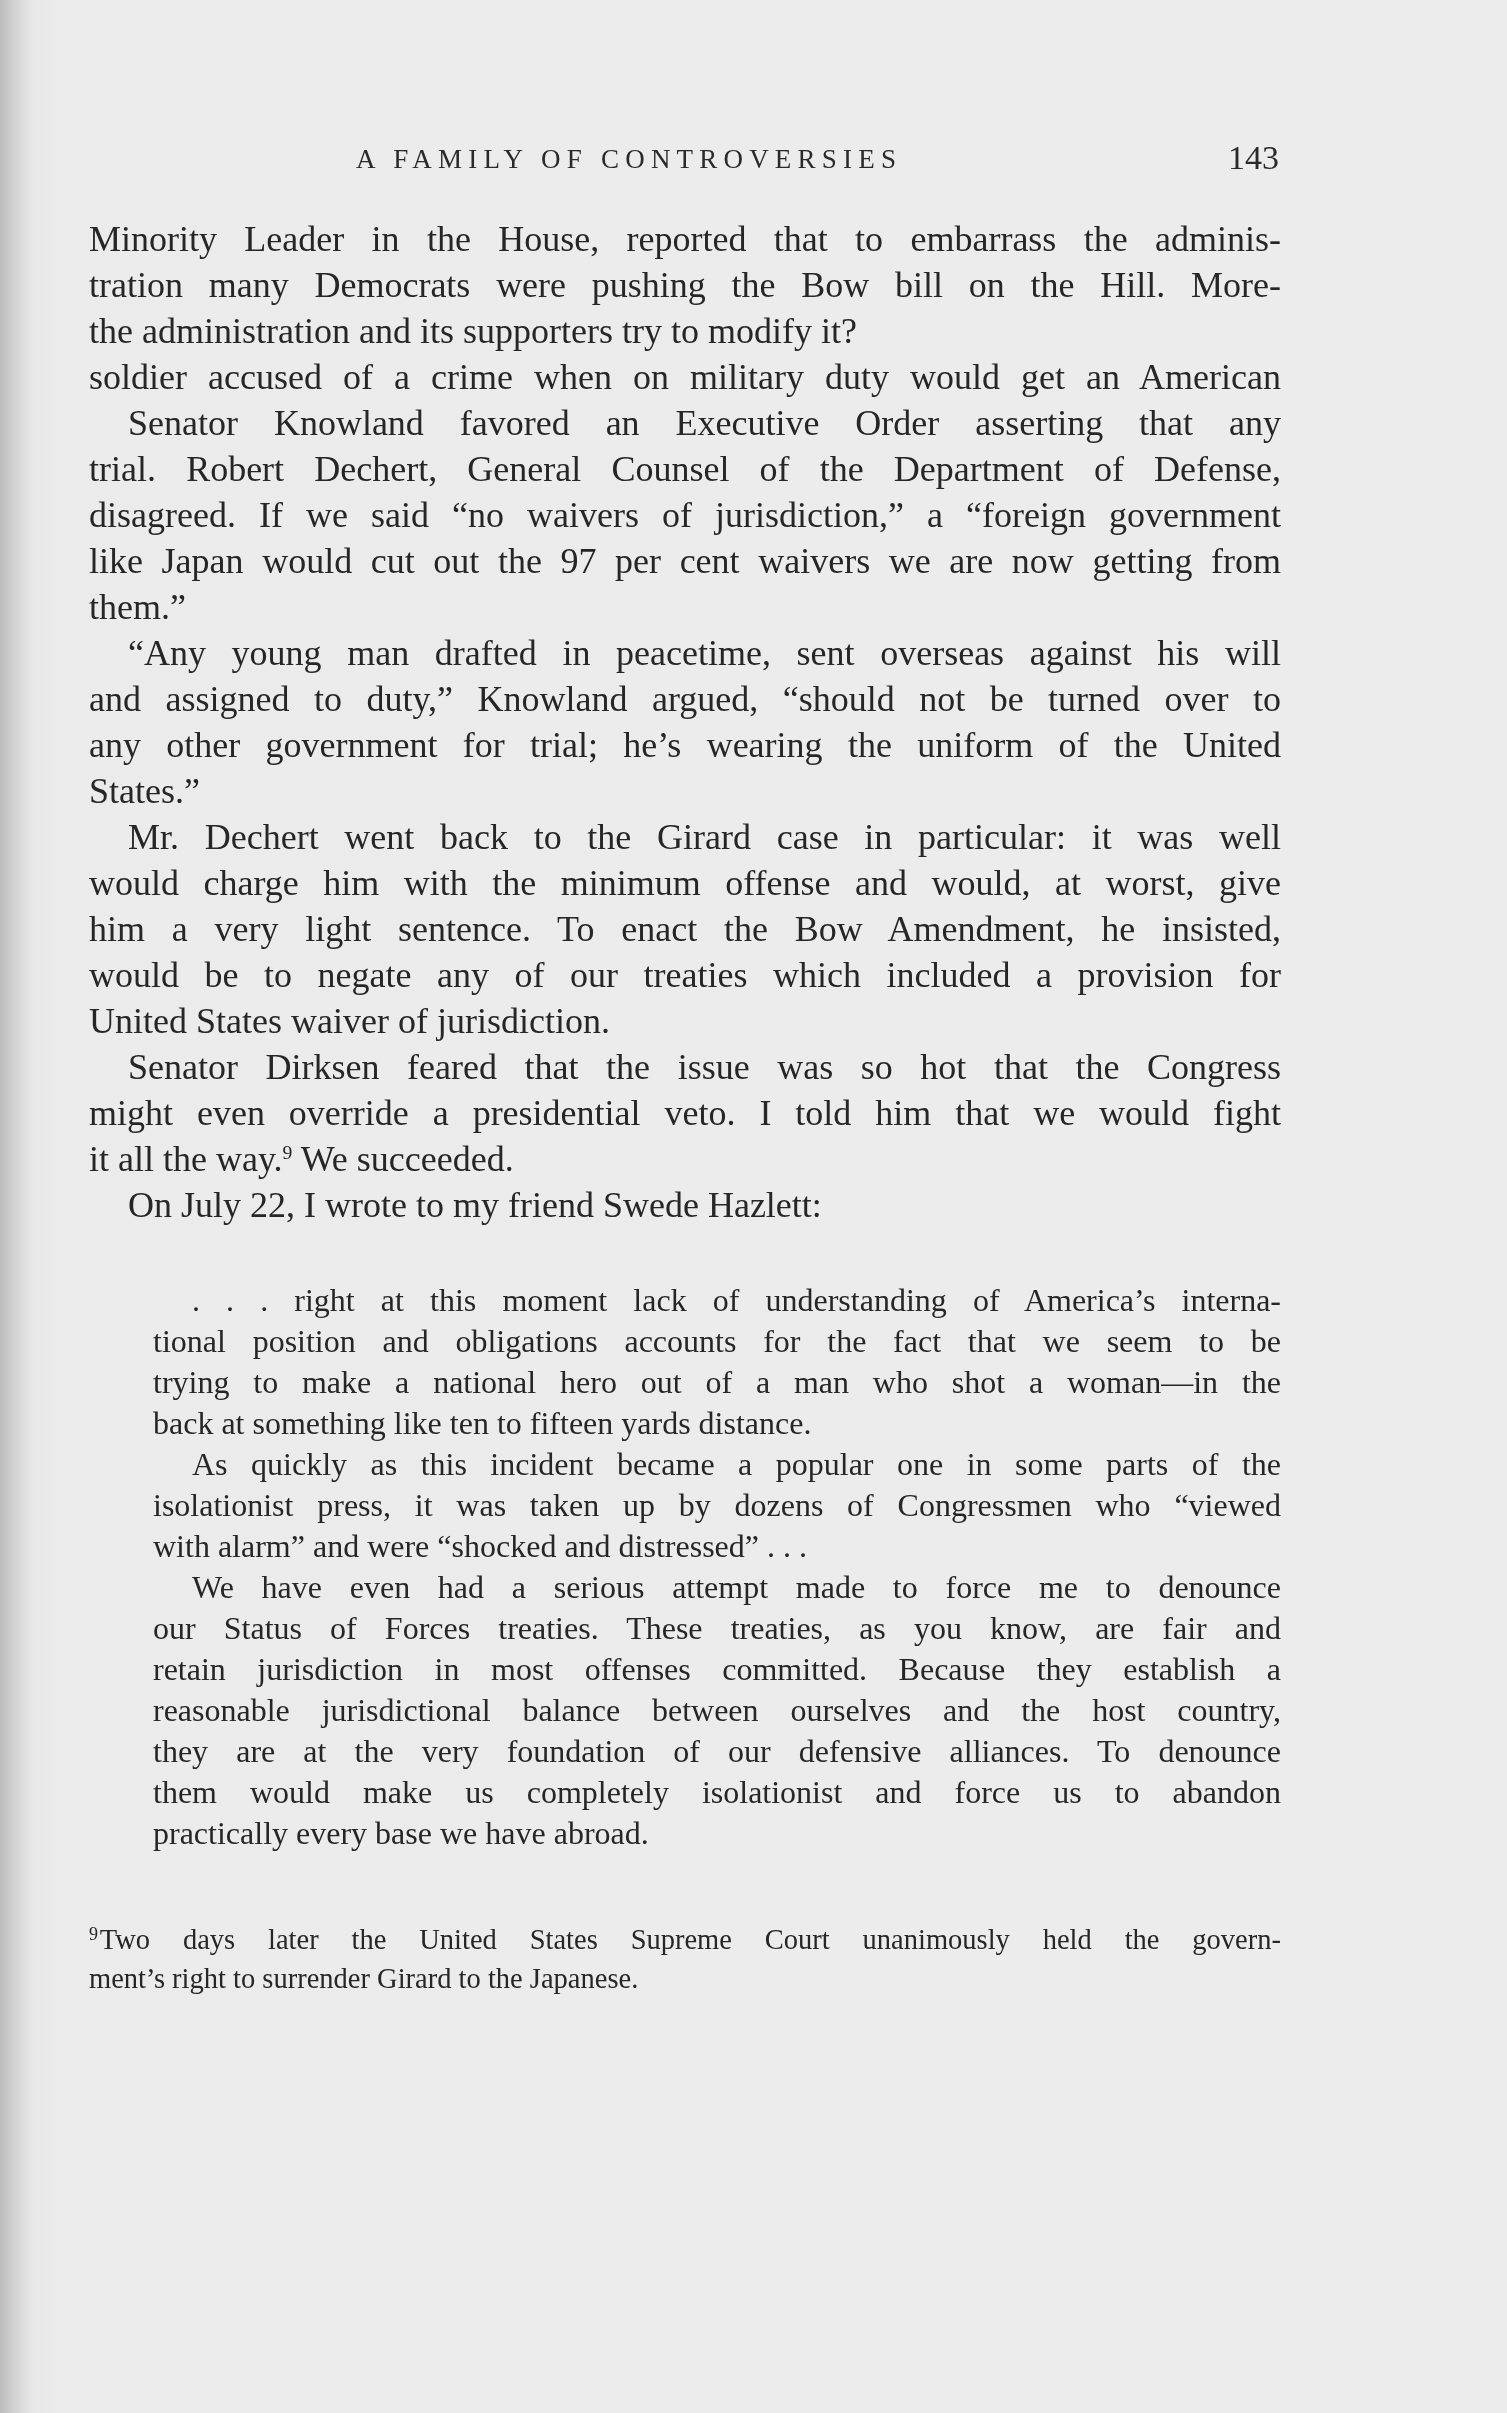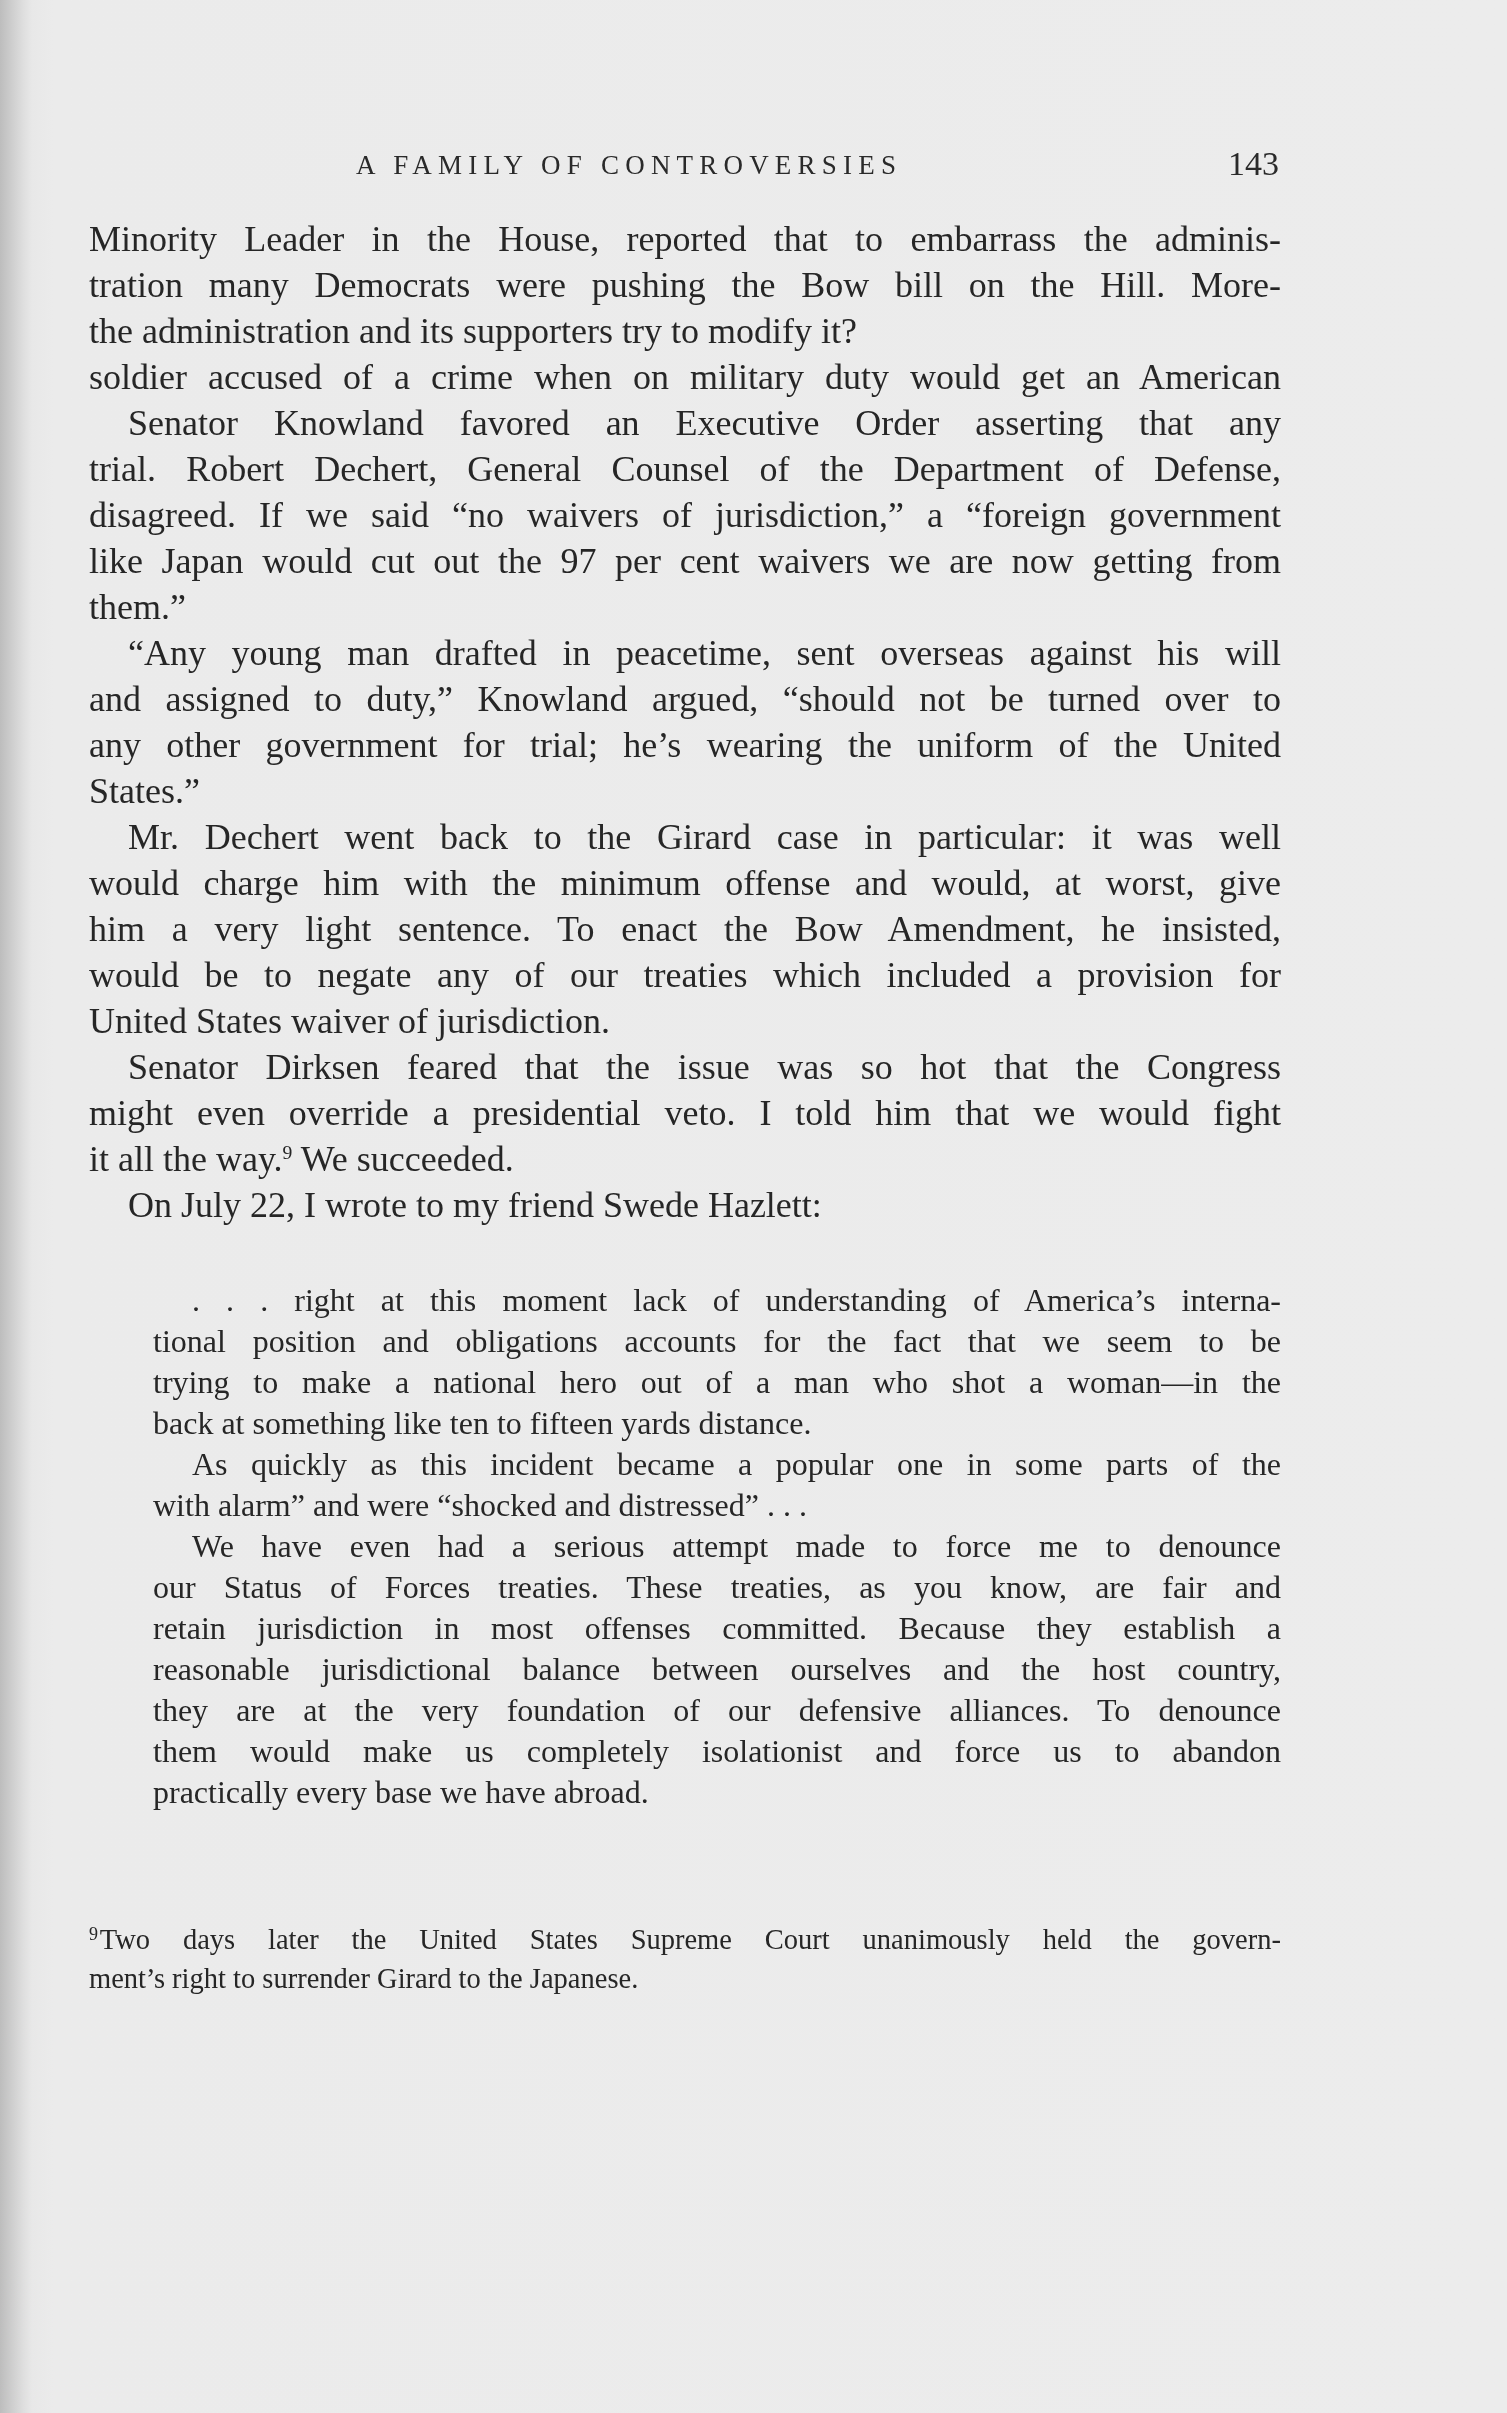--- a/index.html
+++ b/index.html
@@ -17,21 +17,21 @@
   }
   .page {
     position: absolute;
     left: 0; top: 0;
     width: 1508px; height: 2413px;
     background:
       linear-gradient(to right, #bdbdbd 0px, #cfcfcf 12.5px, #dedede 23px, #e8e8e8 32px, #ebebeb 53px, #ececec 100%);
   }
   .running-head {
     position: absolute;
-    top: 145px;
+    top: 139px;
     left: 89px;
     width: 1197px;
     height: 44px;
     text-decoration: underline;
   }
   .running-title {
     position: absolute;
     left: 267px;
     top: 5.3px;
     font-size: 27px;
@@ -155,20 +155,21 @@
 
   <div class="quote">
     <div>
       <span class="line indent">. . . right at this moment lack of understanding of America’s interna-</span>
       <span class="line">tional position and obligations accounts for the fact that we seem to be</span>
       <span class="line">trying to make a national hero out of a man who shot a woman—in the</span>
       <span class="line last">back at something like ten to fifteen yards distance.</span>
     </div>
     <div>
       <span class="line indent">As quickly as this incident became a popular one in some parts of the</span>
+      <span class="line">isolationist press, it was taken up by dozens of Congressmen who “viewed</span>
       <span class="line last">with alarm” and were “shocked and distressed” . . .</span>
     </div>
     <div>
       <span class="line indent">We have even had a serious attempt made to force me to denounce</span>
       <span class="line">our Status of Forces treaties. These treaties, as you know, are fair and</span>
       <span class="line">retain jurisdiction in most offenses committed. Because they establish a</span>
       <span class="line">reasonable jurisdictional balance between ourselves and the host country,</span>
       <span class="line">they are at the very foundation of our defensive alliances. To denounce</span>
       <span class="line">them would make us completely isolationist and force us to abandon</span>
       <span class="line last">practically every base we have abroad.</span>

